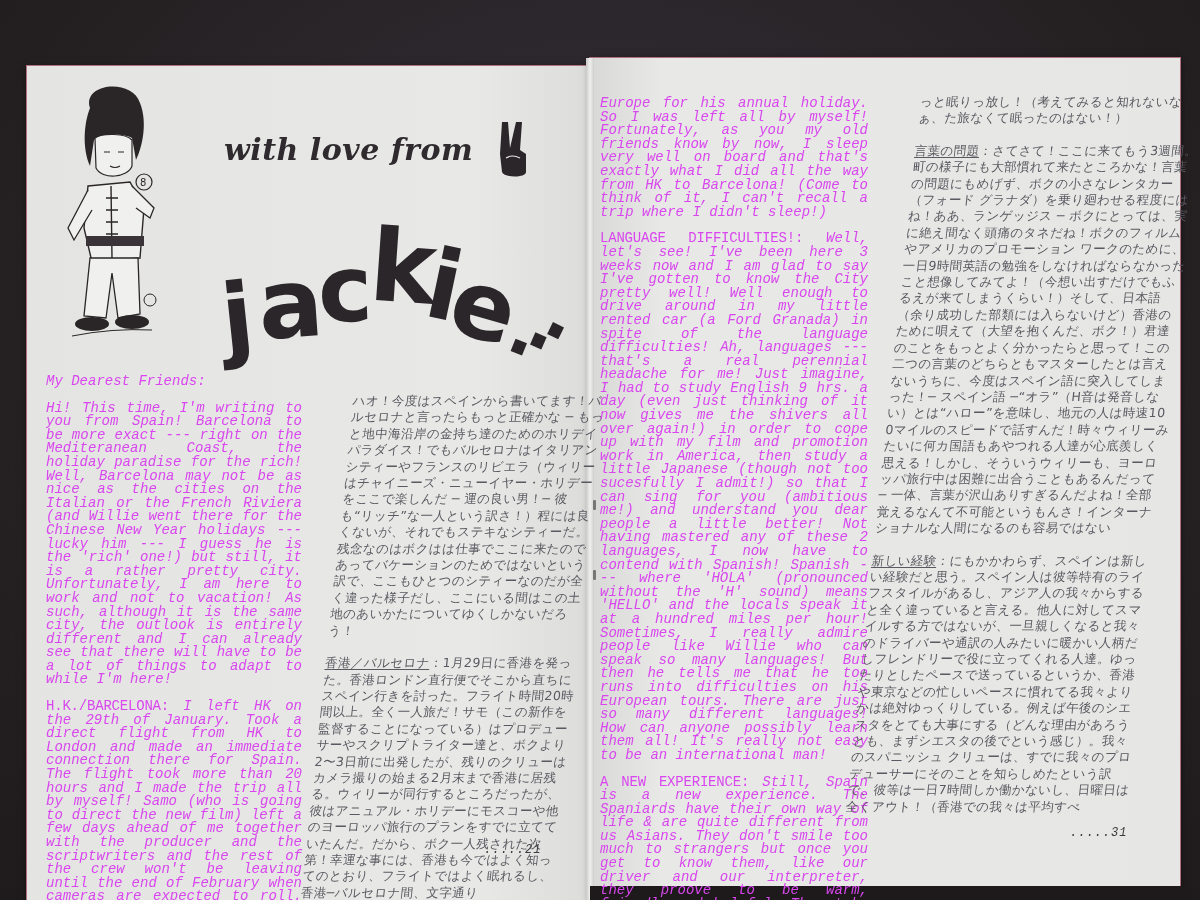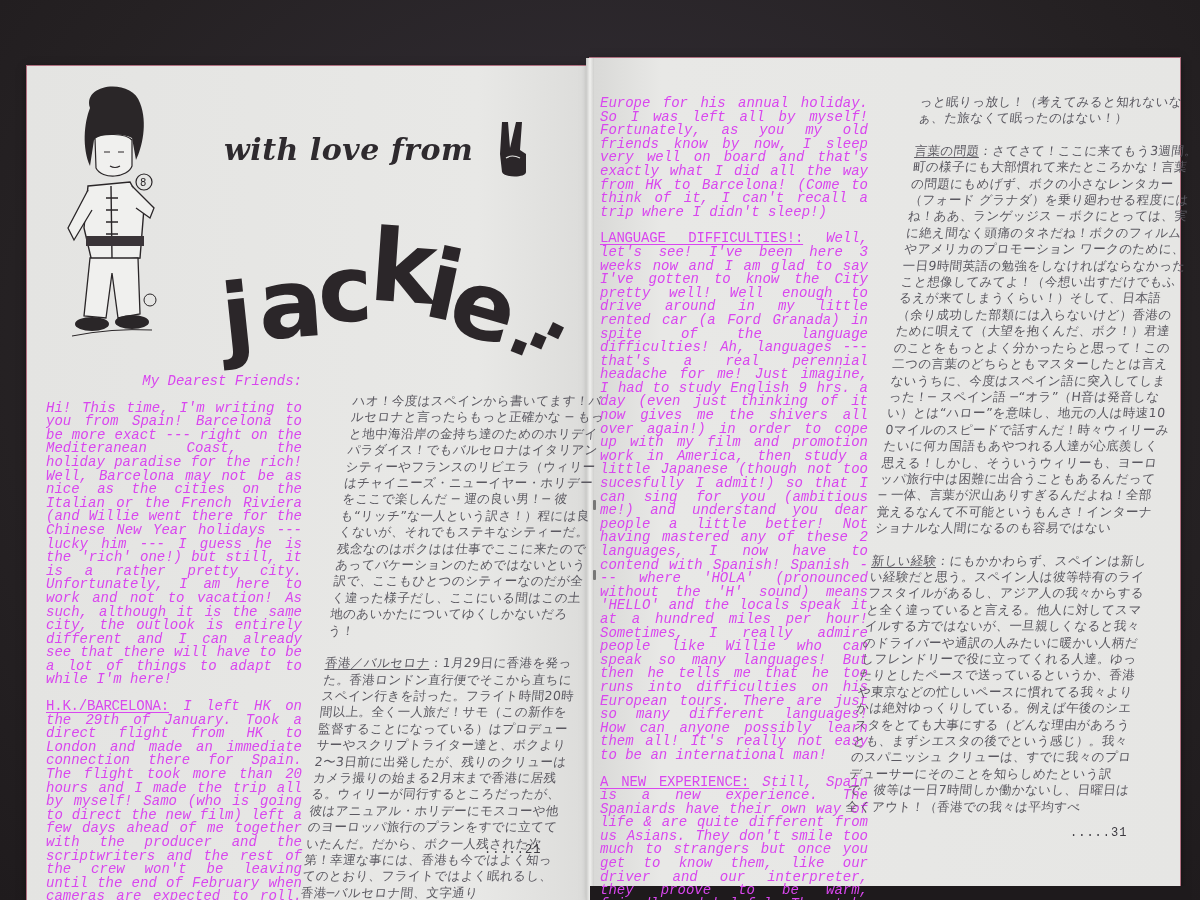--- a/index.html
+++ b/index.html
@@ -63,42 +63,42 @@
     font-family: "Liberation Mono", "DejaVu Sans Mono", monospace;
     font-style: italic;
     font-size: 14px;
     line-height: 13.6px;
     color: #d946ef;
     text-align: justify;
     hyphens: manual;
   }
   .col p { margin-bottom: 13px; }
   .col .head {
-    font-style: normal; text-decoration: underline; text-underline-offset: 2px;
+    font-style: normal; text-underline-offset: 2px;
     letter-spacing: -0.2px;
   }
   .col-en-1 { left: 46px; top: 375px; width: 256px; }
   .col-en-2 { left: 600px; top: 97px; width: 268px; }
   .jp {
     position: absolute;
     font-family: "DejaVu Sans", sans-serif;
     font-size: 12.5px; line-height: 16.4px;
     color: #5a5860;
     letter-spacing: 0.4px;
     word-break: break-all;
     transform: skewX(-6deg);
   }
   .jp p { margin-bottom: 16px; }
   .jp .head { text-decoration: underline; text-underline-offset: 2px; }
   .col-jp-1 { left: 326px; top: 393px; width: 254px; }
   .col-jp-2 { left: 882px; top: 94px; width: 286px; }
 
   .page-num {
     position: absolute; font-family: "Liberation Mono", monospace;
-    font-size: 12px; color: #3c3a40; letter-spacing: 1px; 
+    font-size: 12px; color: #3c3a40; letter-spacing: 1px; font-style: italic;
   }
   .pn-left { left: 484px; top: 843px; }
   .pn-right { left: 1070px; top: 826px; }
   .hole { position:absolute; left: 593px; width: 3px; height: 10px; background:#777; border-radius: 1px; }
 </style>
 </head>
 <body>
 
 <div class="backdrop"></div>
 
@@ -148,21 +148,21 @@
   <span style="left:100px; top:64px; font-size:92px; transform:rotate(-2deg);">c</span>
   <span style="left:152px; top:38px; font-size:100px; transform:rotate(4deg);">k</span>
   <span style="left:210px; top:58px; font-size:96px; transform:rotate(12deg);">i</span>
   <span style="left:234px; top:80px; font-size:94px; transform:rotate(16deg);">e</span>
   <span style="left:294px; top:116px; font-size:70px; transform:rotate(22deg);">.</span>
   <span style="left:314px; top:110px; font-size:70px; transform:rotate(24deg);">.</span>
   <span style="left:332px; top:100px; font-size:70px; transform:rotate(26deg);">.</span>
 </div>
 
 <div class="col col-en-1">
-  <p style="text-align:right;">My Dearest Friends:</p>
+  <p style="text-align:left;">My Dearest Friends:</p>
   <p>
     <span>Hi! This time, I'm writing to you from Spain! Barcelona to be more exact --- right on the Mediteranean Coast, the holiday paradise for the rich! Well, Barcelona may not be as nice as the cities on the Italian or the French Riviera (and Willie went there for the Chinese New Year holidays --- lucky him --- I guess he is the 'rich' one!) but still, it is a rather pretty city. Unfortunately, I am here to work and not to vacation! As such, although it is the same city, the outlook is entirely different and I can already see that there will have to be a lot of things to adapt to while I'm here!</span>
   </p>
   <p>
     <span class="head">H.K./BARCELONA:</span><span> I left HK on the 29th of January. Took a direct flight from HK to London and made an immediate connection there for Spain. The flight took more than 20 hours and I made the trip all by myself! Samo (who is going to direct the new film) left a few days ahead of me together with the producer and the scriptwriters and the rest of the crew won't be leaving until the end of February when cameras are expected to roll. Willie would have accompanied me but he had made plans to visit Moscow &amp; other parts of</span>
   </p>
 </div>
 
 <div class="jp col-jp-1">
   <p>

